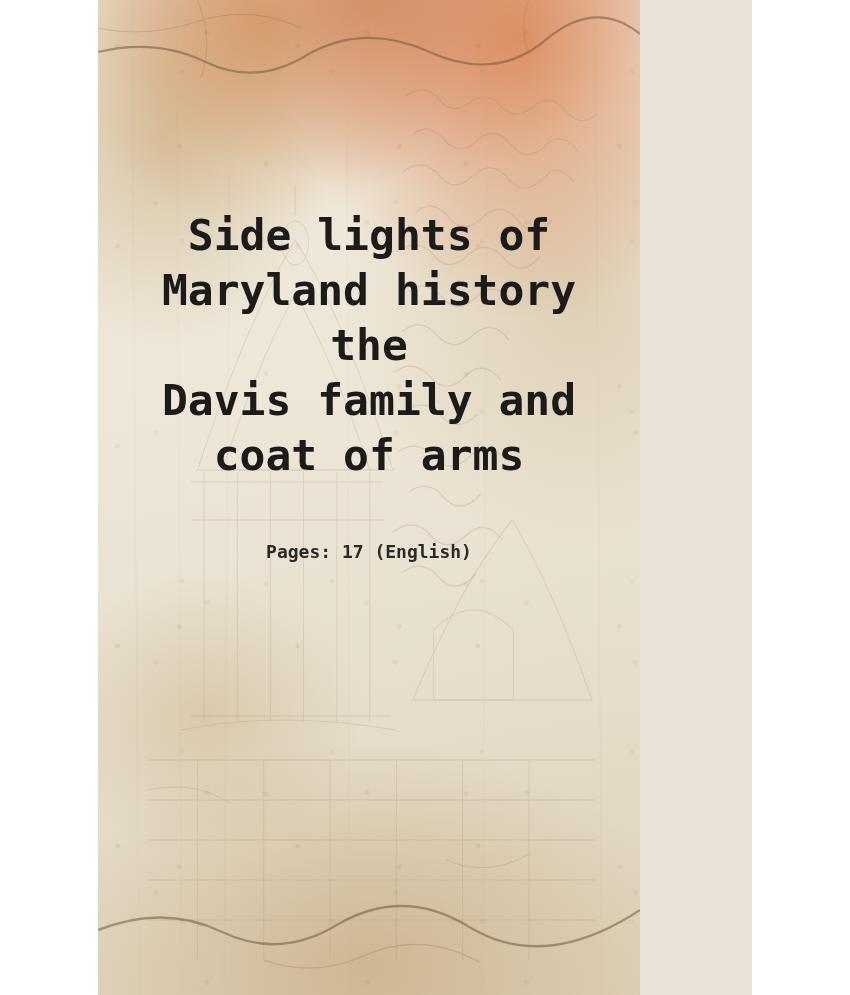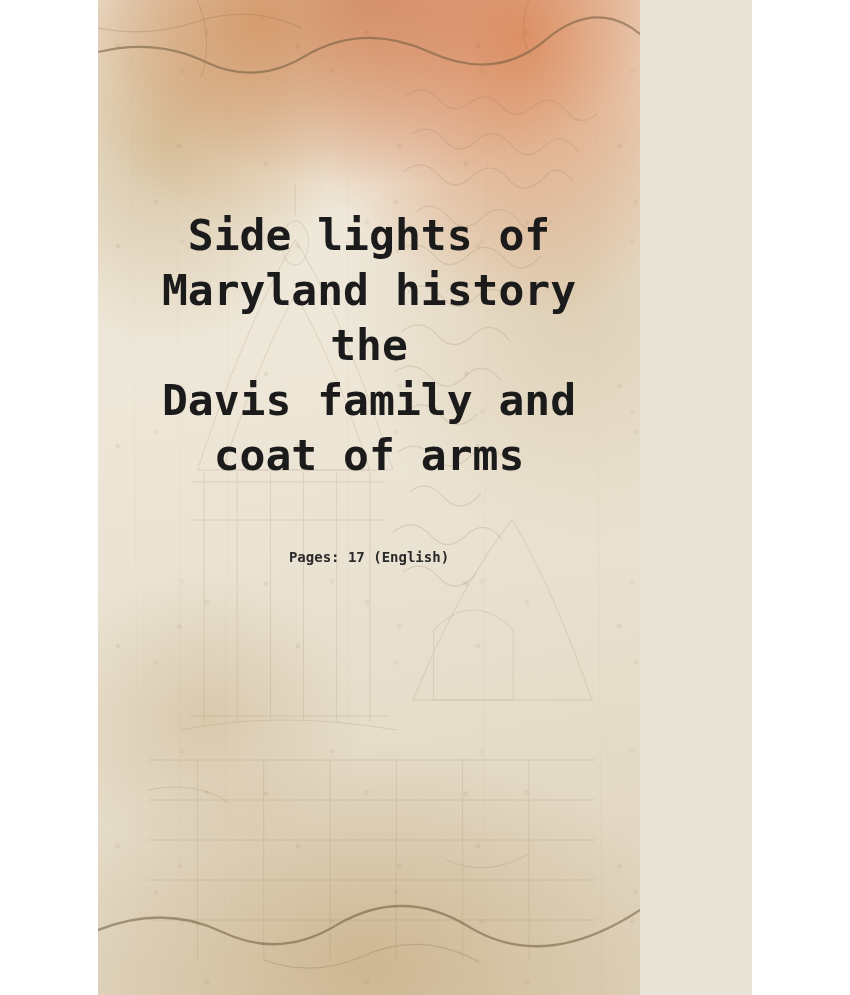--- a/index.html
+++ b/index.html
@@ -114,24 +114,24 @@
     font-family: "DejaVu Sans Mono", monospace;
     font-size: 21px;
     font-weight: bold;
     color: #232323;
     margin: 0;
     padding-top: 86px;
   }
 
   .book-pages {
     font-family: "DejaVu Sans Mono", monospace;
-    font-size: 14px;
+    font-size: 18px;
     font-weight: bold;
     color: #2a2a2a;
-    margin: 8px;
+    margin: 0;
     padding-top: 58px;
   }
 </style>
 </head>
 <body>
 
 <div class="book-cover">
 
   <div class="cover-art">
 

